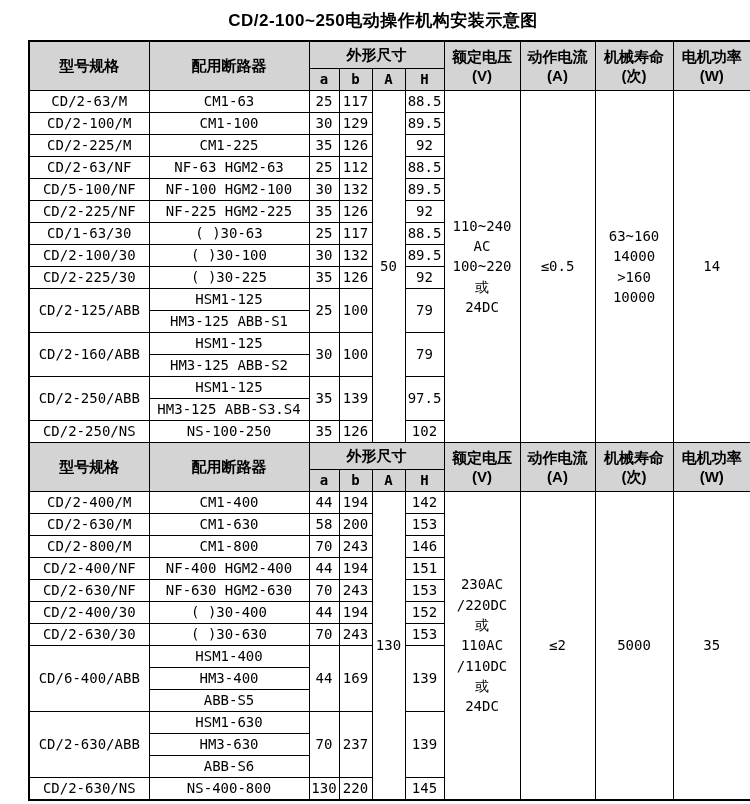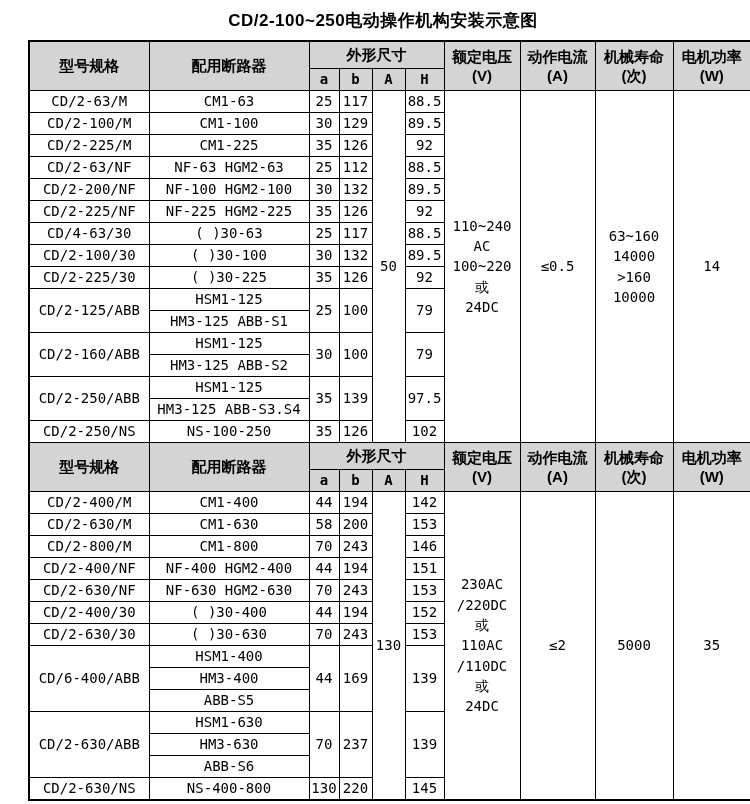--- a/index.html
+++ b/index.html
@@ -142,35 +142,35 @@
       <td>92</td>
     </tr>
     <tr>
       <td>CD/2-63/NF</td>
       <td>NF-63 HGM2-63</td>
       <td>25</td>
       <td>112</td>
       <td>88.5</td>
     </tr>
     <tr>
-      <td>CD/2-200/NF</td>
+      <td>CD/5-100/NF</td>
       <td>NF-100 HGM2-100</td>
       <td>30</td>
       <td>132</td>
       <td>89.5</td>
     </tr>
     <tr>
       <td>CD/2-225/NF</td>
       <td>NF-225 HGM2-225</td>
       <td>35</td>
       <td>126</td>
       <td>92</td>
     </tr>
     <tr>
-      <td>CD/4-63/30</td>
+      <td>CD/1-63/30</td>
       <td>( )30-63</td>
       <td>25</td>
       <td>117</td>
       <td>88.5</td>
     </tr>
     <tr>
       <td>CD/2-100/30</td>
       <td>( )30-100</td>
       <td>30</td>
       <td>132</td>

